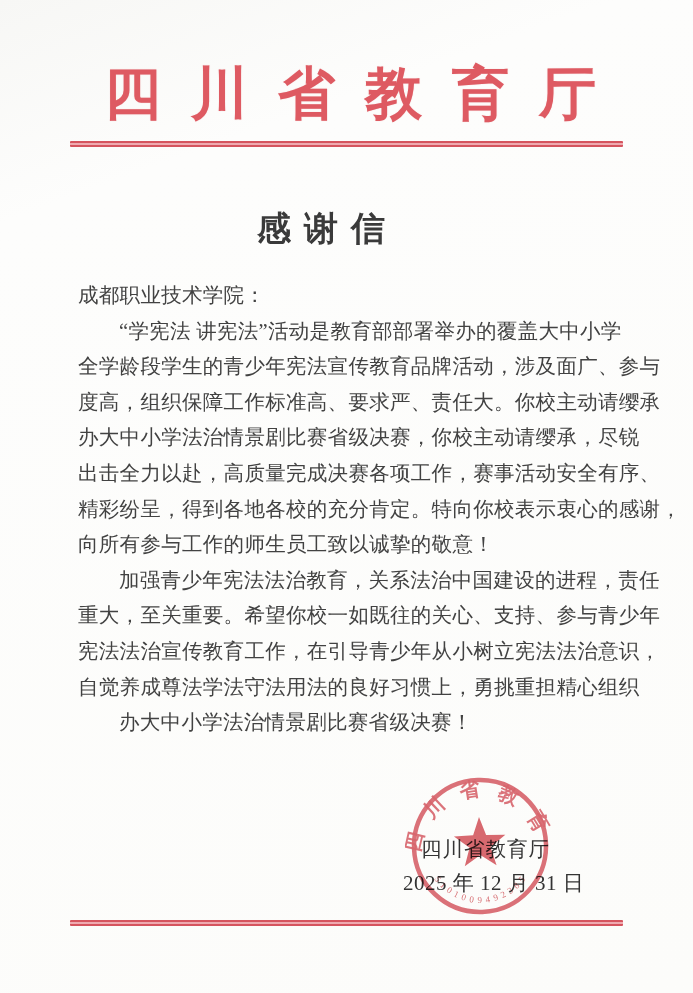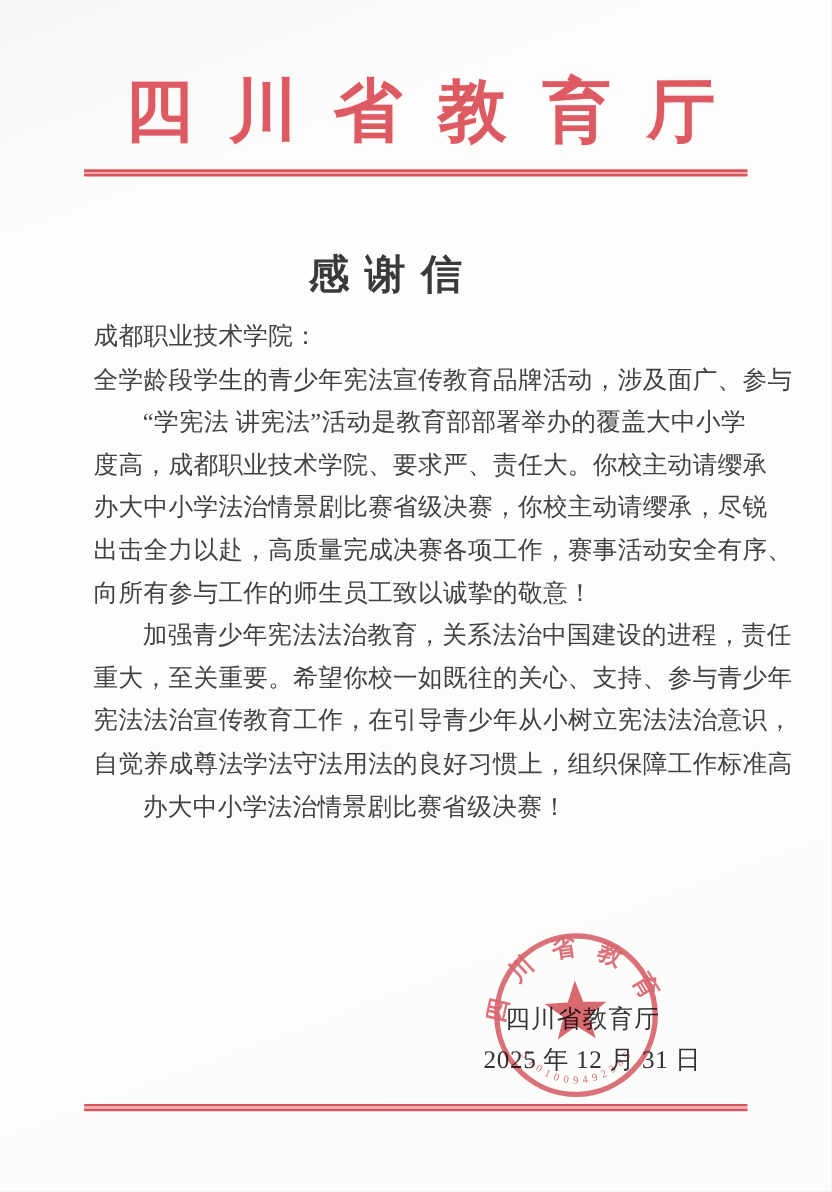--- a/index.html
+++ b/index.html
@@ -32,21 +32,21 @@
   .rule-bottom{top:920px;}
   
   .doc-title{
     position:absolute;left:0;top:206px;width:642px;
     text-align:center;
     font-size:34px;font-weight:700;color:#3a3a3a;
     letter-spacing:13px;text-indent:13px;
   }
   
   .body-wrap{
-    position:absolute;left:78px;top:264px;width:556px;
+    position:absolute;left:78px;top:278px;width:556px;
     color:#424242;
   }
   .body-line{
     white-space:pre;
     font-size:20.5px;
     height:35.6px;line-height:35.6px;
     letter-spacing:.3px;
   }
   .body-line.indent{padding-left:41px;}
   
@@ -81,30 +81,31 @@
       <span>育</span>
       <span>厅</span>
     </div>
 
   <div class="rule rule-top"></div>
 
   <div class="doc-title">感谢信</div>
 
   <div class="body-wrap">
       <div class="body-line">成都职业技术学院：</div>
+      <div class="body-line indent">“学宪法 讲宪法”活动是教育部部署举办的覆盖大中小学</div>
       <div class="body-line">全学龄段学生的青少年宪法宣传教育品牌活动，涉及面广、参与</div>
-      <div class="body-line indent">“学宪法 讲宪法”活动是教育部部署举办的覆盖大中小学</div>
-      <div class="body-line">度高，成都职业技术学院、要求严、责任大。你校主动请缨承</div>
+      <div class="body-line">度高，组织保障工作标准高、要求严、责任大。你校主动请缨承</div>
       <div class="body-line">办大中小学法治情景剧比赛省级决赛，你校主动请缨承，尽锐</div>
       <div class="body-line">出击全力以赴，高质量完成决赛各项工作，赛事活动安全有序、</div>
+      <div class="body-line">精彩纷呈，得到各地各校的充分肯定。特向你校表示衷心的感谢，</div>
       <div class="body-line">向所有参与工作的师生员工致以诚挚的敬意！</div>
       <div class="body-line indent">加强青少年宪法法治教育，关系法治中国建设的进程，责任</div>
       <div class="body-line">重大，至关重要。希望你校一如既往的关心、支持、参与青少年</div>
       <div class="body-line">宪法法治宣传教育工作，在引导青少年从小树立宪法法治意识，</div>
-      <div class="body-line">自觉养成尊法学法守法用法的良好习惯上，组织保障工作标准高</div>
+      <div class="body-line">自觉养成尊法学法守法用法的良好习惯上，勇挑重担精心组织</div>
       <div class="body-line indent">办大中小学法治情景剧比赛省级决赛！</div>
     </div>
 
   <div class="signature">四川省教育厅</div>
 
   <div class="date">2025 年 12 月 31 日</div>
 
   <div class="seal">
     <svg viewBox="0 0 150 150" xmlns="http://www.w3.org/2000/svg">
       <defs>

